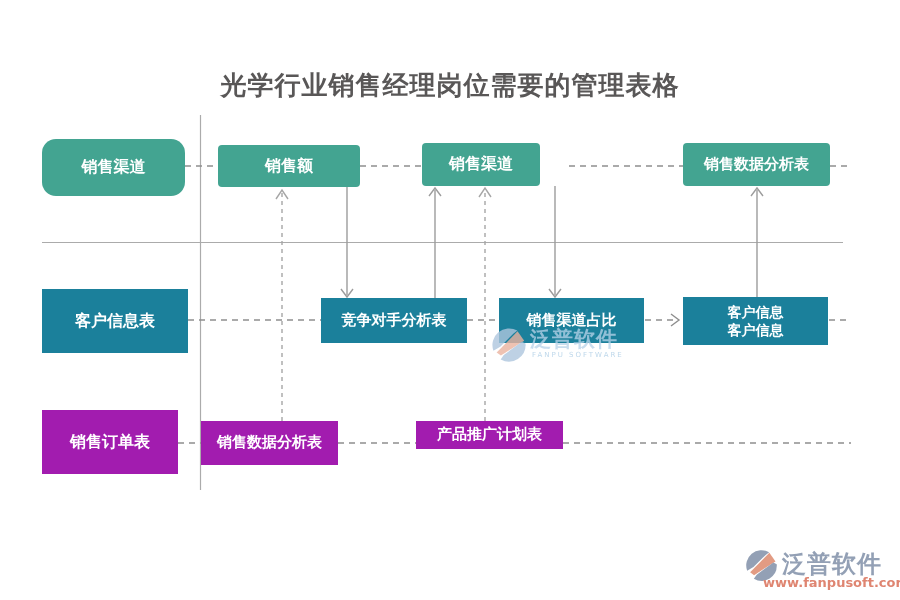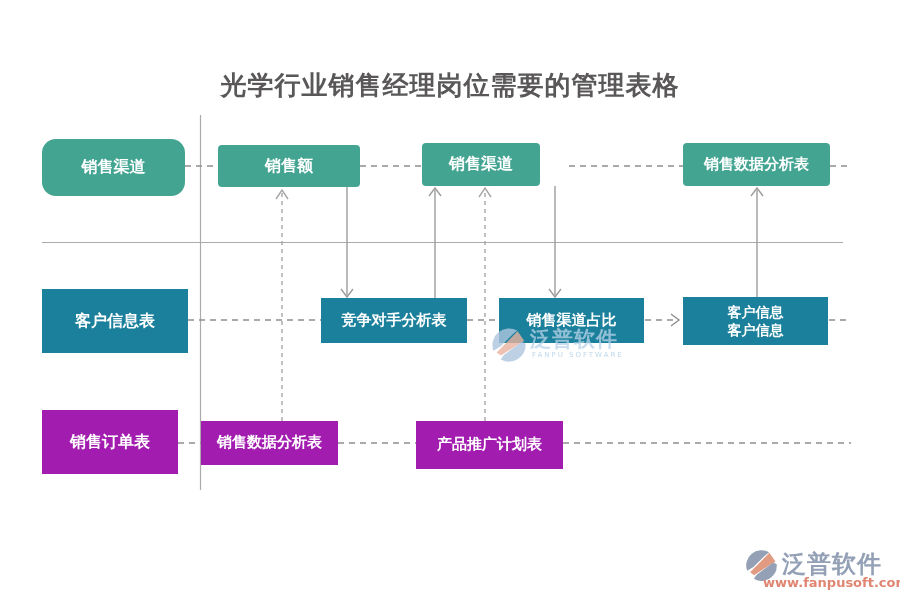--- a/index.html
+++ b/index.html
@@ -122,21 +122,21 @@
     <span>客户信息</span>
     <span>客户信息</span>
   </div>
 
   <div class="node purple f16" style="left:42px;top:410px;width:136px;height:64px;">
     <span>销售订单表</span>
   </div>
   <div class="node purple f15" style="left:201px;top:421px;width:137px;height:44px;">
     <span>销售数据分析表</span>
   </div>
-  <div class="node purple f15" style="left:416px;top:421px;width:147px;height:48px;">
+  <div class="node purple f15" style="left:416px;top:421px;width:147px;height:28px;">
     <span>产品推广计划表</span>
   </div>
 
   <div class="wm-mid">
     <svg class="logo" viewBox="0 0 40 40">
       <path d="M28.75 4.85 A17.5 17.5 0 0 0 3.6 26 L10.8 21.8 L24.5 8.2 Z" fill="#AEC6DE"></path>
       <path d="M29 5.5 L36 15.5 L11.5 31 L7 27.8 Z" fill="#EBB3A0"></path>
       <path d="M37.4 18.5 A17.5 17.5 0 0 1 11.25 35.15 L14.5 30.5 L33.5 16.5 Z" fill="#AEC6DE"></path>
     </svg>
     <span class="brand">泛普软件</span>

